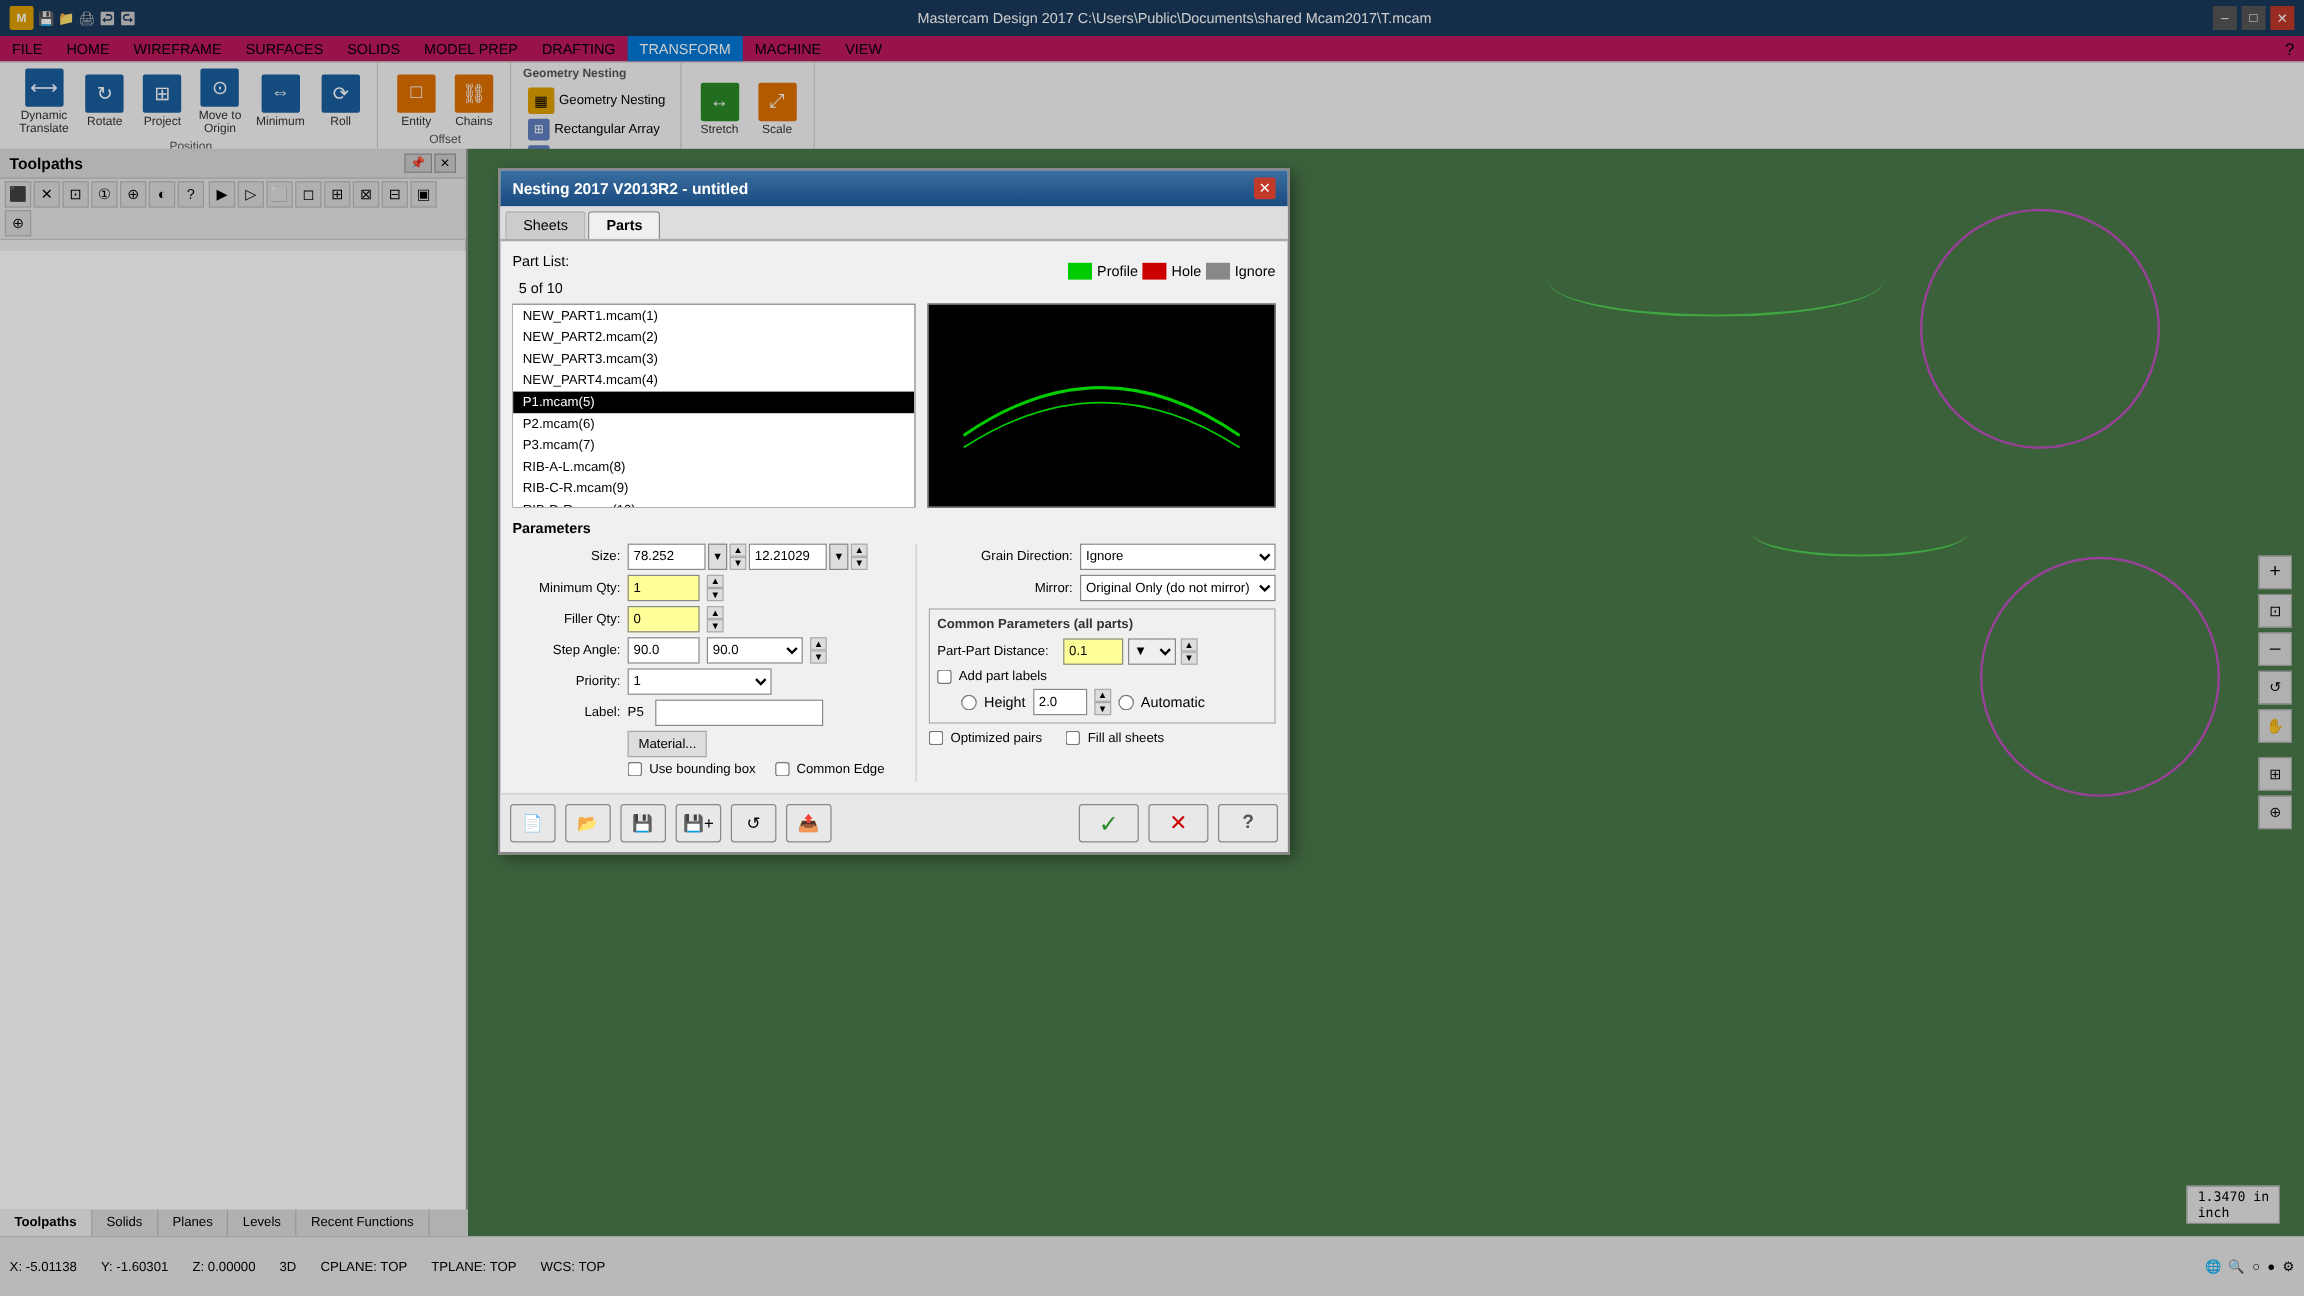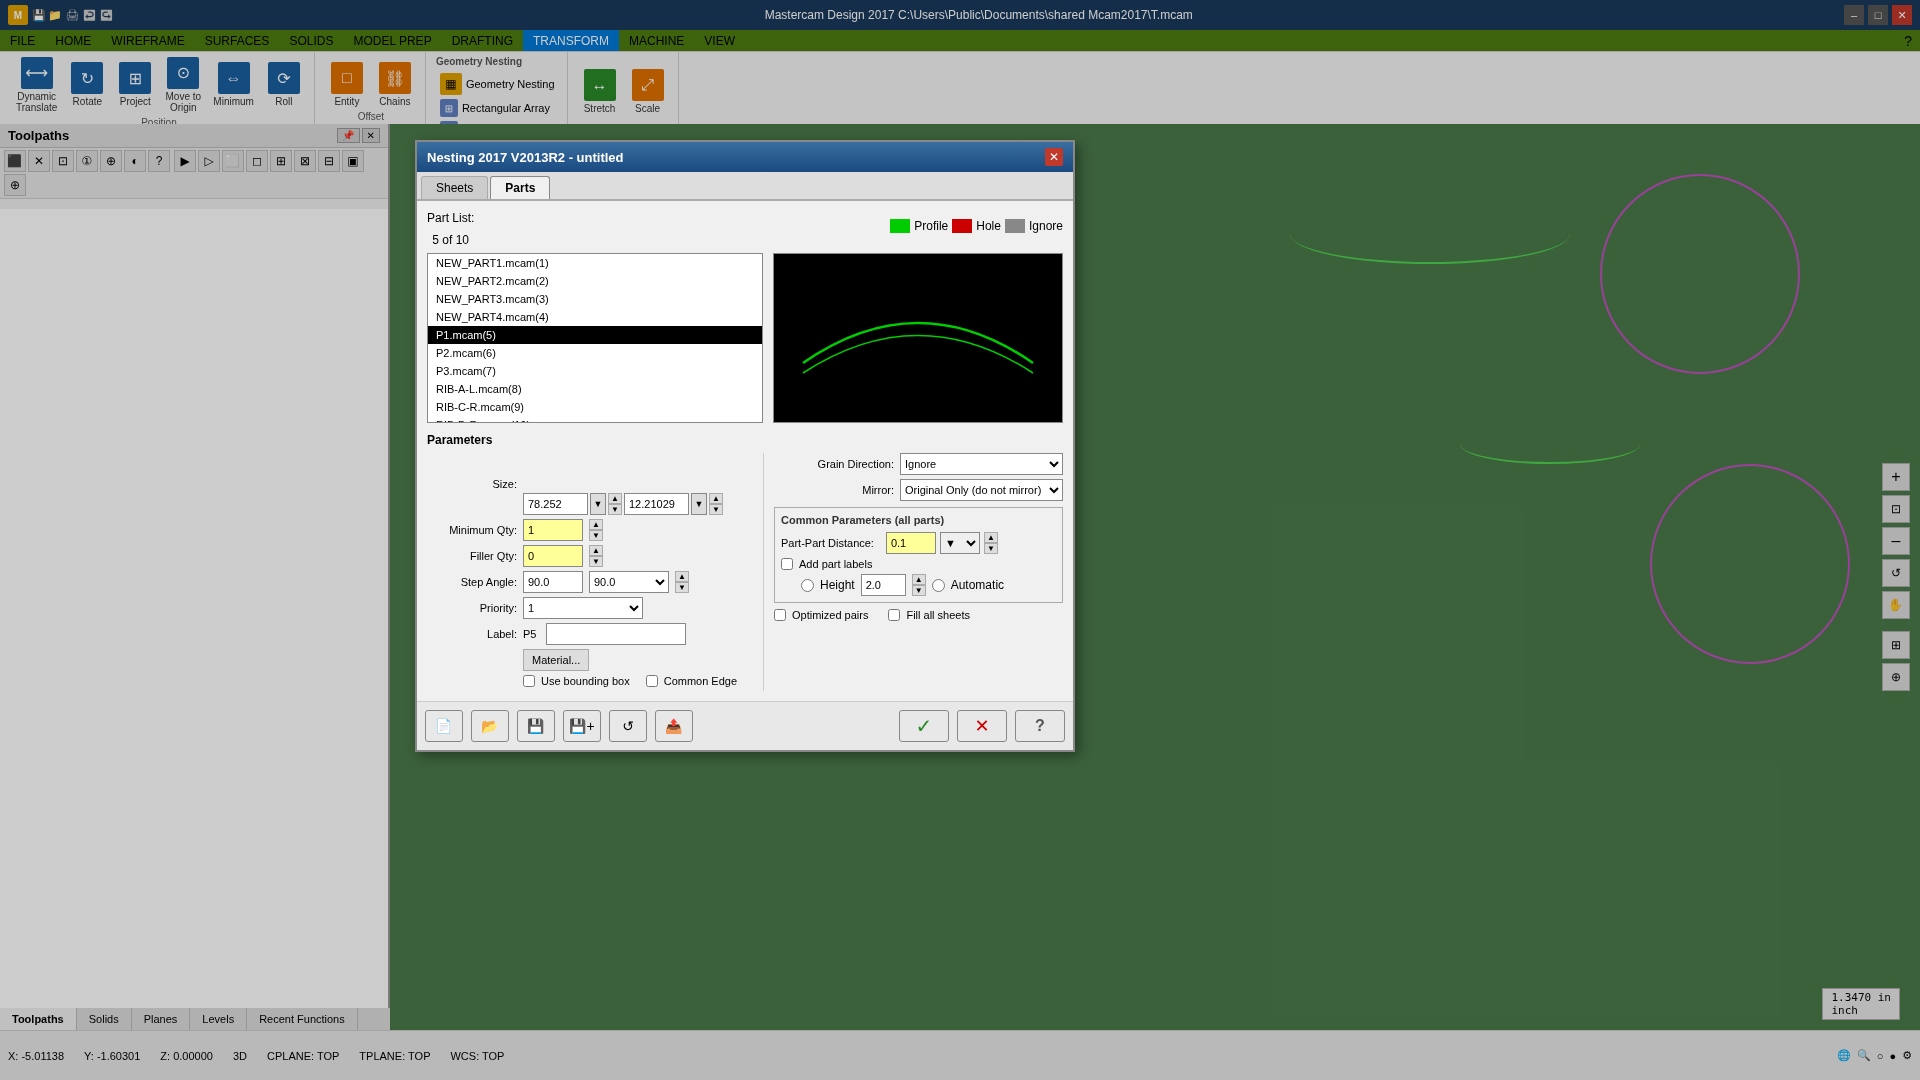--- a/index.html
+++ b/index.html
@@ -8,21 +8,21 @@
     
     #title-bar { background: #1a3a5c; color: #fff; height: 30px; display: flex; align-items: center; padding: 0 8px; justify-content: space-between; }
     #title-bar .title { flex: 1; text-align: center; font-size: 12px; }
     #title-bar .win-controls { display: flex; gap: 4px; }
     #title-bar .win-btn { width: 20px; height: 20px; border: none; color: #fff; cursor: pointer; font-size: 11px; display: flex; align-items: center; justify-content: center; }
     #title-bar .win-btn.close { background: #c0392b; }
     #title-bar .win-btn.min, #title-bar .win-btn.max { background: #555; }
     #title-bar .logo-area { display: flex; align-items: center; gap: 4px; }
 
     
-    #menu-bar { background: #4d7c0f; height: 22px; display: flex; align-items: center; border-bottom: 1px solid #ccc; }
+    #menu-bar { background: #be185d; height: 22px; display: flex; align-items: center; border-bottom: 1px solid #ccc; }
     #menu-bar .menu-item { padding: 2px 10px; font-size: 12px; cursor: pointer; height: 100%; display: flex; align-items: center; }
     #menu-bar .menu-item:hover, #menu-bar .menu-item.active { background: #0078d7; color: #fff; }
     #menu-bar .menu-item.active { background: #0078d7; color: #fff; }
 
     
     #toolbar { background: #f5f5f5; height: 80px; display: flex; align-items: center; border-bottom: 2px solid #ccc; padding: 0 4px; gap: 2px; }
     .toolbar-group { display: flex; flex-direction: column; align-items: center; border-right: 1px solid #d0d0d0; padding: 4px 8px; height: 100%; justify-content: center; }
     .toolbar-group-label { font-size: 10px; color: #555; margin-top: 2px; }
     .toolbar-row { display: flex; gap: 4px; align-items: center; }
     .tb-btn { display: flex; flex-direction: column; align-items: center; cursor: pointer; padding: 2px 4px; border-radius: 3px; min-width: 44px; }
@@ -119,21 +119,21 @@
 
     
     .dialog-footer { display: flex; justify-content: center; gap: 8px; padding: 8px; border-top: 1px solid #ccc; background: #e8e8e8; }
     .footer-btn { width: 50px; height: 32px; border: 1px solid #888; cursor: pointer; display: flex; align-items: center; justify-content: center; border-radius: 3px; font-size: 18px; }
     .footer-btn.ok { background: #e8e8e8; }
     .footer-btn.cancel { background: #e8e8e8; }
     .footer-btn.help { background: #e8e8e8; }
     .footer-icon-btn { width: 38px; height: 32px; border: 1px solid #888; cursor: pointer; display: flex; align-items: center; justify-content: center; border-radius: 3px; font-size: 14px; background: #e8e8e8; }
 
     
-    .size-row { display: flex; align-items: center; gap: 2px; margin-top: 40px; }
+    .size-row { display: flex; align-items: center; gap: 2px; }
     .size-input { width: 65px; height: 22px; border: 1px solid #888; font-size: 11px; padding: 1px 4px; }
     .size-arrow { width: 16px; height: 22px; background: #ddd; border: 1px solid #888; display: flex; align-items: center; justify-content: center; font-size: 9px; cursor: pointer; }
 
     
     #measure-display { position: absolute; bottom: 60px; right: 20px; background: #e8e8e8; border: 1px solid #aaa; padding: 2px 8px; font-size: 11px; font-family: monospace; }
 
     
     .ppd-row { display: flex; align-items: center; gap: 4px; }
     .ppd-input { width: 50px; height: 22px; border: 1px solid #888; background: #ffff99; font-size: 11px; padding: 1px 4px; }
     .ppd-select { height: 22px; border: 1px solid #888; font-size: 11px; width: 40px; }

